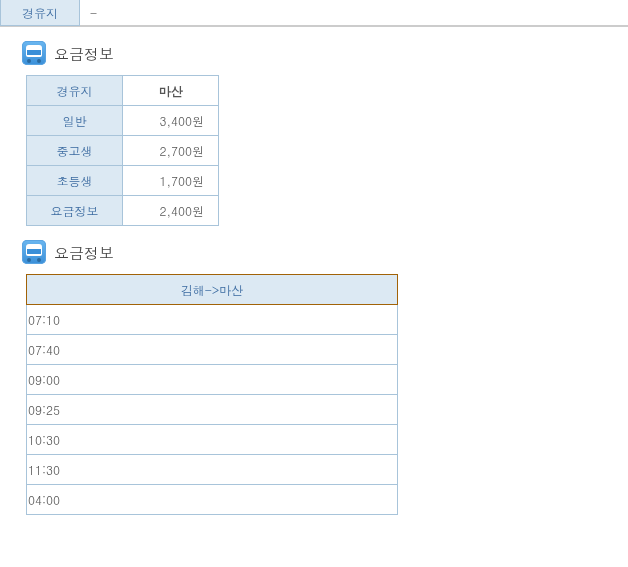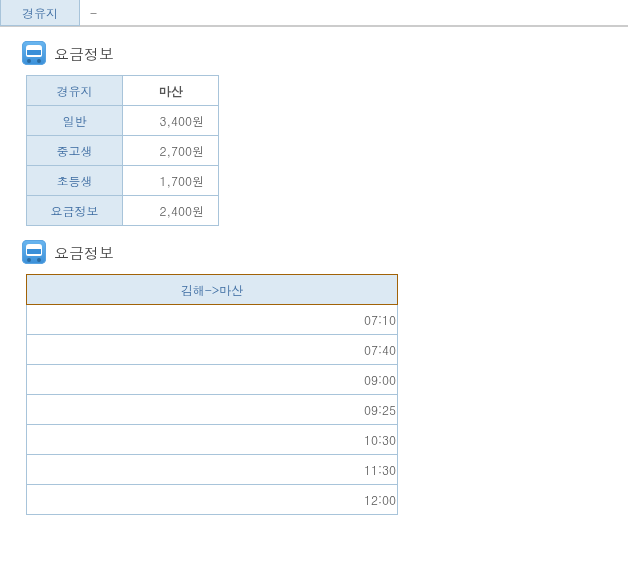--- a/index.html
+++ b/index.html
@@ -117,21 +117,21 @@
   }
   .sched-head {
     background: #dce9f3;
     color: #3a6aa0;
     text-align: center;
     font-weight: normal;
     height: 30px;
     border: 1px solid #a16207;
   }
   .sched-cell {
-    text-align: right;
+    text-align: left;
     height: 30px;
     color: #555;
     border: 1px solid #a8c4da;
   }
 </style>
 </head>
 <body>
 
 <div class="partial-row">
   <div class="partial-label">경유지</div>
@@ -196,16 +196,16 @@
       <tr>
         <td class="sched-cell">09:25</td>
       </tr>
       <tr>
         <td class="sched-cell">10:30</td>
       </tr>
       <tr>
         <td class="sched-cell">11:30</td>
       </tr>
       <tr>
-        <td class="sched-cell">12:00</td>
+        <td class="sched-cell">04:00</td>
       </tr>
     </tbody>
 </table>
 
 </body></html>

